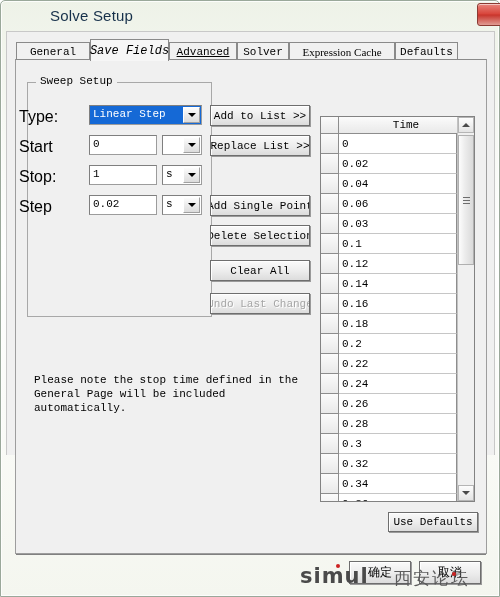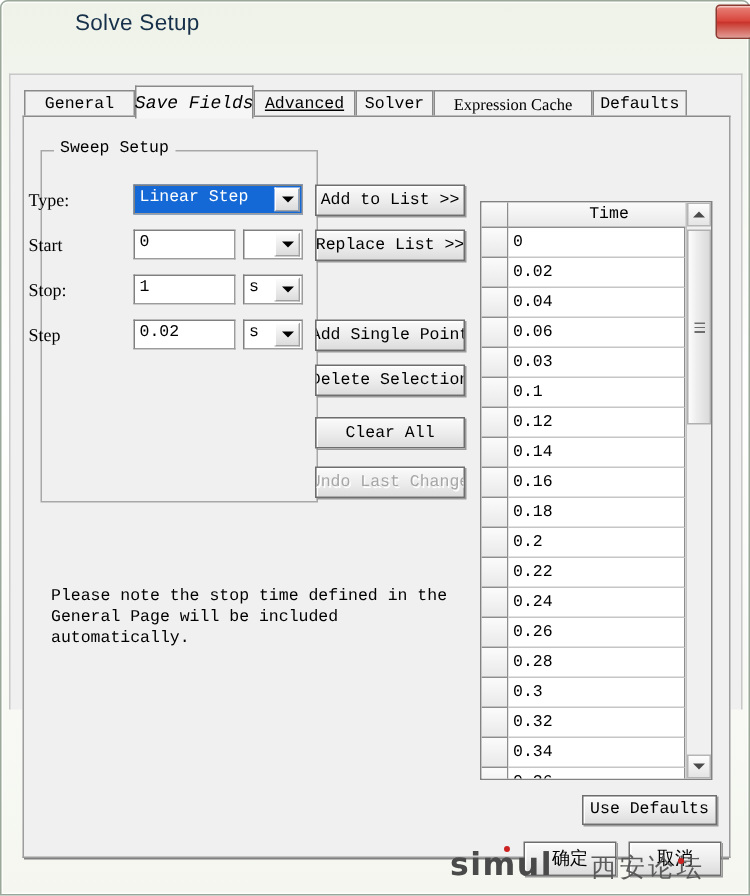--- a/index.html
+++ b/index.html
@@ -34,21 +34,21 @@
     box-shadow:inset 0 1px 0 rgba(255,255,255,.55);
     display:flex;align-items:center;justify-content:center;
     cursor:pointer;
   }
   .close-btn span{
     color:#ffffff;font-size:12px;font-weight:bold;
     text-shadow:0 1px 1px rgba(0,0,0,.5);
     font-family:"Liberation Sans",sans-serif;
   }
   .client{
-    position:absolute;left:5px;top:48px;width:489px;height:424px;
+    position:absolute;left:5px;top:30px;width:489px;height:424px;
     background:#f0f0f0;
     border:1px solid #c8c8c8;
     border-bottom:none;
     box-sizing:border-box;
   }
   
   .tabstrip{
     position:absolute;left:9px;top:7px;width:470px;height:21px;
   }
   .tab{
@@ -92,22 +92,22 @@
   .group-title{
     position:absolute;left:29px;top:43px;
     background:#f0f0f0;padding:0 4px;
     font-family:"Liberation Mono","DejaVu Sans Mono",monospace;
     font-size:11px;color:#000;
     white-space:nowrap;
   }
   .frow{position:absolute;left:0;width:185px;height:22px;}
   .flabel{
     position:absolute;left:12px;top:3px;
-    font-family:Liberation Serif, serif;
-    font-size:12px;color:#000;white-space:nowrap;
+    font-family:Liberation Sans, sans-serif;
+    font-size:16px;color:#000;white-space:nowrap;
   }
   .tbox{
     position:absolute;height:20px;box-sizing:border-box;
     border:1px solid #9c9c9c;
     border-top-color:#7f7f7f;border-left-color:#7f7f7f;
     background:#ffffff;
     font-family:"Liberation Mono","DejaVu Sans Mono",monospace;
     font-size:11px;color:#000;
     padding:2px 0 0 3px;
     overflow:hidden;white-space:nowrap;

